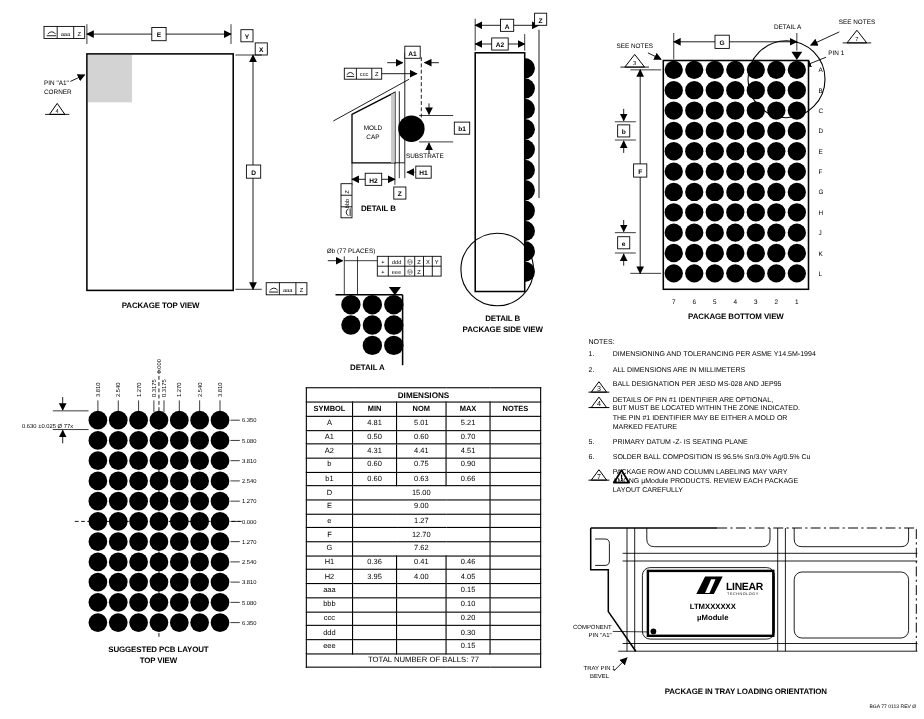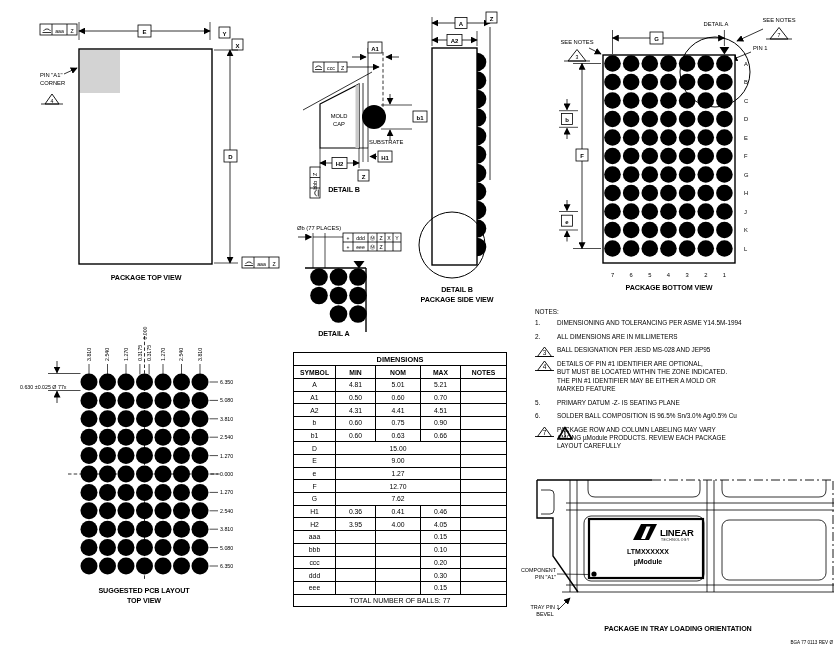--- a/index.html
+++ b/index.html
@@ -11,21 +11,21 @@
   .ln2{stroke:#000;stroke-width:1.4;fill:none;}
   .thin{stroke:#000;stroke-width:.7;fill:none;}
   .dimbox{fill:#fff;stroke:#000;stroke-width:.8;}
   .boxtxt{font-size:6px;font-weight:700;text-anchor:middle;}
   .cap{font-size:7.2px;font-weight:700;text-anchor:middle;letter-spacing:-.1px;}
   .lbl{font-size:5.8px;}
   .fcf-t{font-size:5.2px;text-anchor:middle;}
   .dash{stroke:#000;stroke-width:.8;stroke-dasharray:3.5 2.2;fill:none;}
   .dashdot{stroke:#000;stroke-width:.9;stroke-dasharray:9 3 2 3;fill:none;}
 
-  .dim-table-wrap{position:absolute;left:293px;top:352px;width:213px;}
+  .dim-table-wrap{position:absolute;left:278px;top:352px;width:213px;}
   .dim-table{border-collapse:collapse;width:100%;table-layout:fixed;font-size:6.8px;
              border:1.6px solid #000;}
   .dim-table th,.dim-table td{border:1px solid #000;padding:1.6px 2px;text-align:center;
              font-weight:400;height:8.5px;}
   .dim-table .title-row th{font-size:7.4px;font-weight:700;}
   .dim-table tr.hdr th{font-weight:700;}
   .dim-table tfoot td{font-size:7px;}
 
   .notes{position:absolute;left:535px;top:308px;width:303px;font-size:6.4px;line-height:1.32;}
   .notes-title{font-weight:400;margin-bottom:3px;}

